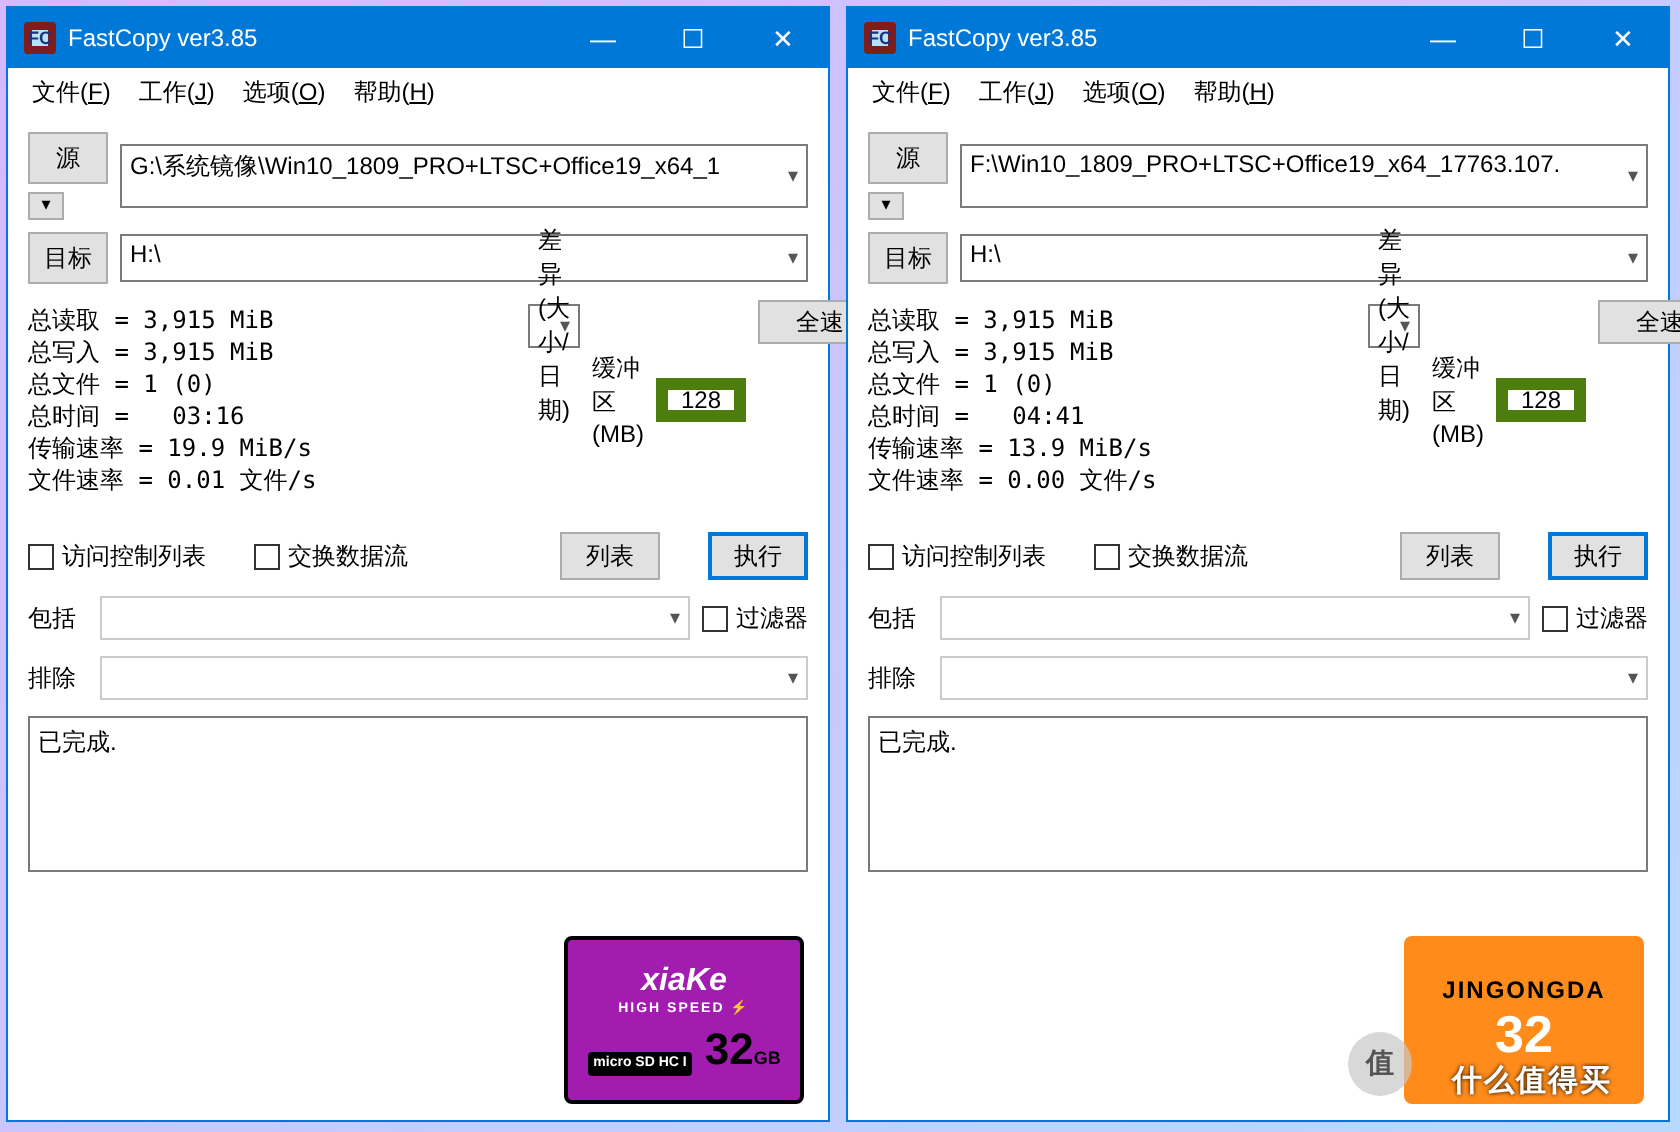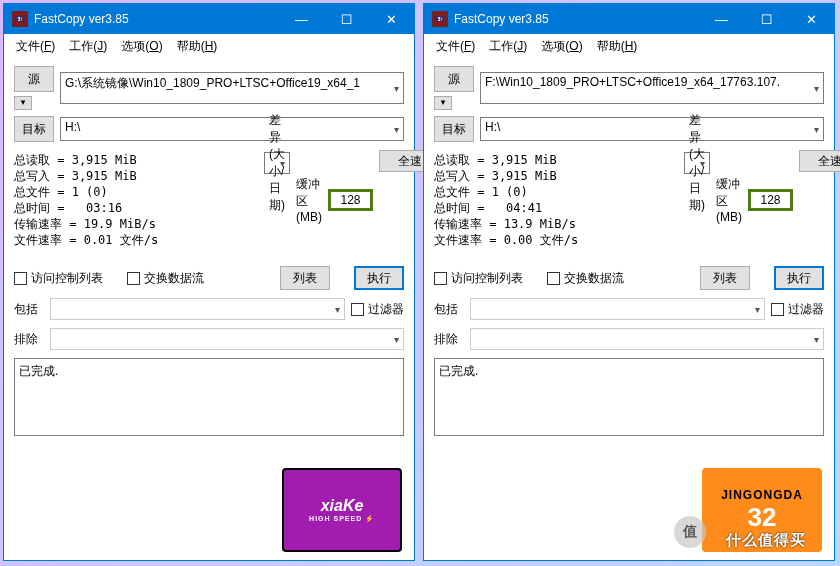--- a/index.html
+++ b/index.html
@@ -1,39 +1,39 @@
 <!DOCTYPE html>
 <html><head>
 <meta charset="utf-8">
 <style>
 *{box-sizing:border-box;margin:0;padding:0;font-family:"Microsoft YaHei",SimSun,Arial,sans-serif;font-size:12px}
 body{background:linear-gradient(135deg,#d8b8ff,#b8d8ff);width:840px;height:566px;overflow:hidden;position:relative}
 .window{position:absolute;background:#fff;border:1px solid #0078d7;display:flex;flex-direction:column}
 .titlebar{background:#0078d7;color:#fff;height:30px;display:flex;align-items:center;padding:0 0 0 8px}
-.app-icon{width:16px;height:16px;background:#b8e0ff;border:6px solid #7f1d1d;display:inline-flex;align-items:center;justify-content:center;font-size:9px;font-weight:bold;color:#203080;margin-right:6px;border-radius:2px}
+.app-icon{width:16px;height:16px;background:#b8e0ff;border:4px solid #7f1d1d;display:inline-flex;align-items:center;justify-content:center;font-size:9px;font-weight:bold;color:#203080;margin-right:6px;border-radius:2px}
 .title-text{flex:1;font-size:12px}
 .win-btns{display:flex;height:100%}
 .win-btn{width:45px;display:flex;align-items:center;justify-content:center;font-size:13px;cursor:pointer}
 .menubar{height:24px;display:flex;align-items:center;padding:0 6px;gap:2px}
 .menu-item{padding:2px 6px;cursor:pointer}
 .menu-item u{text-decoration:underline}
 .body-area{flex:1;padding:8px 10px 6px 10px;display:flex;flex-direction:column;position:relative}
 .row{display:flex;align-items:center;margin-bottom:6px;gap:6px}
 .src-tgt-btn{width:40px;height:26px;background:#e1e1e1;border:1px solid #adadad;text-align:center;line-height:24px;cursor:pointer}
 .hist-btn{width:18px;height:14px;background:#e1e1e1;border:1px solid #adadad;font-size:9px;text-align:center;line-height:11px;cursor:pointer}
 .path-input{flex:1;height:32px;border:1px solid #7a7a7a;padding:2px 34px 2px 4px;position:relative;background:#fff}
 .path-input .combo-arrow{position:absolute;right:4px;top:50%;transform:translateY(-50%);font-size:10px;color:#555;cursor:pointer}
 .stats-options{display:flex;gap:8px;margin-top:4px}
 .stats{flex:1;font-family:"MS Gothic",monospace;font-size:12px;line-height:16px;white-space:pre}
 .options{width:140px;display:flex;gap:6px}
 .mode-select{height:22px;border:1px solid #7a7a7a;background:#fff;display:flex;align-items:center;padding:0 4px;position:relative;cursor:pointer}
 .mode-select .combo-arrow{position:absolute;right:4px;top:50%;transform:translateY(-50%);font-size:10px;color:#555}
 .buf-row{display:flex;align-items:center;gap:6px}
 .buf-label{flex:1}
-.buf-input{width:45px;height:22px;border:3px solid #4d7c0f;text-align:center}
+.buf-input{width:45px;height:22px;border:6px solid #4d7c0f;text-align:center}
 .speed-btn{height:22px;background:#e1e1e1;border:1px solid #adadad;cursor:pointer;text-align:center;line-height:20px;width:62px;margin-left:auto}
 .slider-row{display:flex;align-items:center;gap:4px;height:18px}
 .slider{flex:1;height:4px;background:#ddd;position:relative}
 .slider-thumb{position:absolute;right:0;top:-6px;width:10px;height:16px;background:#0078d7;cursor:pointer}
 .chk{display:flex;align-items:center;gap:4px;cursor:pointer}
 .chk-box{width:13px;height:13px;border:1px solid #333;background:#fff;display:inline-flex;align-items:center;justify-content:center;font-size:10px;line-height:10px}
 .lower-row{display:flex;align-items:center;gap:24px;margin-top:18px}
 .btn{height:24px;padding:0 12px;background:#e1e1e1;border:1px solid #adadad;cursor:pointer;display:inline-flex;align-items:center;justify-content:center}
 .btn.exec{border:1px solid #0078d7;box-shadow:0 0 0 1px #0078d7 inset}
 .filter-row{display:flex;align-items:center;gap:6px;margin-top:8px}
@@ -150,20 +150,25 @@
         <div class="filter-row">
           <span class="label">排除</span>
           <div class="filter-input">
             <span class="combo-arrow">▾</span>
           </div>
         </div>
         <div class="log">已完成.</div>
         <div class="card xiake">
           <div class="brand">xiaKe</div>
           <div class="sub">HIGH SPEED ⚡</div>
+          <div class="cap-row">
+            <div class="micro">micro
+SD HC I</div>
+            <div><span class="cap">32</span><span class="gb">GB</span></div>
+          </div>
         </div>
       </div>
     </div>
     <div class="window" style="left:423px;top:3px;width:412px;height:558px">
       <div class="titlebar">
         <span class="app-icon">FC</span>
         <span class="title-text">FastCopy ver3.85</span>
         <div class="win-btns">
           <div class="win-btn">—</div>
           <div class="win-btn">☐</div>

